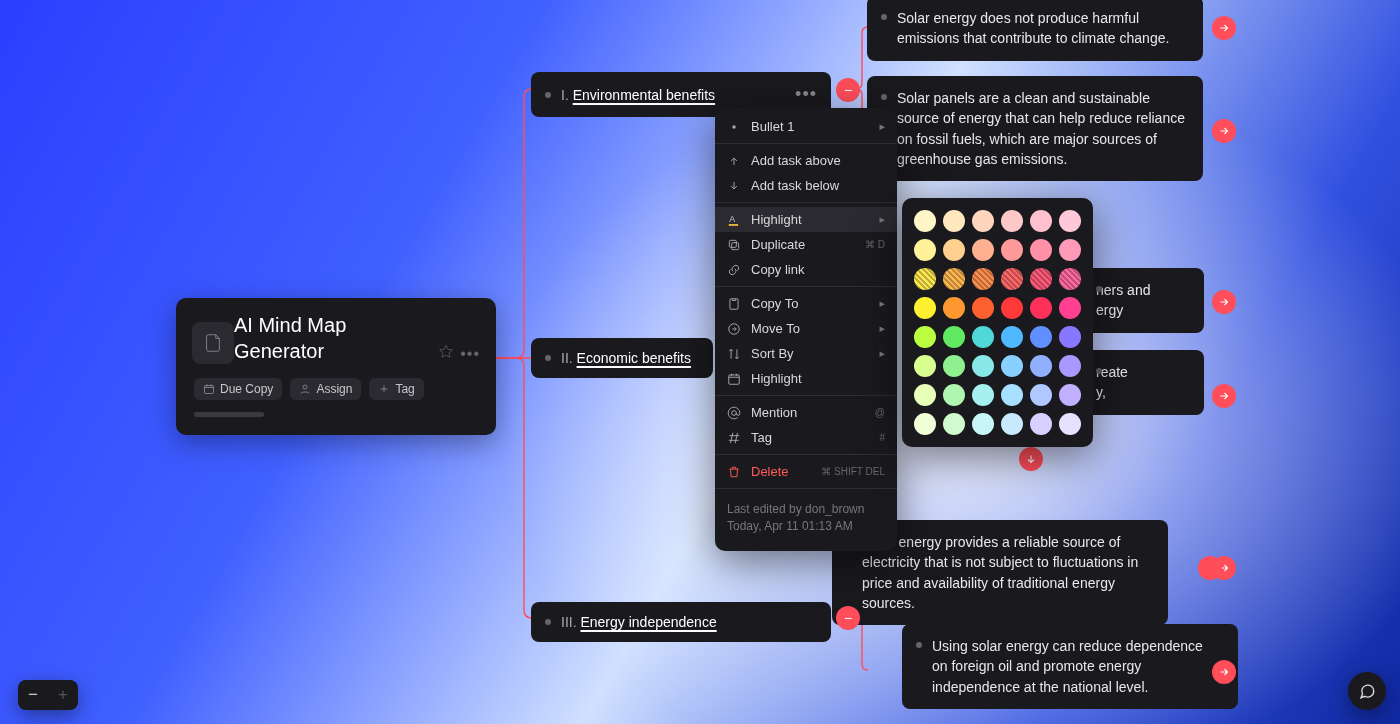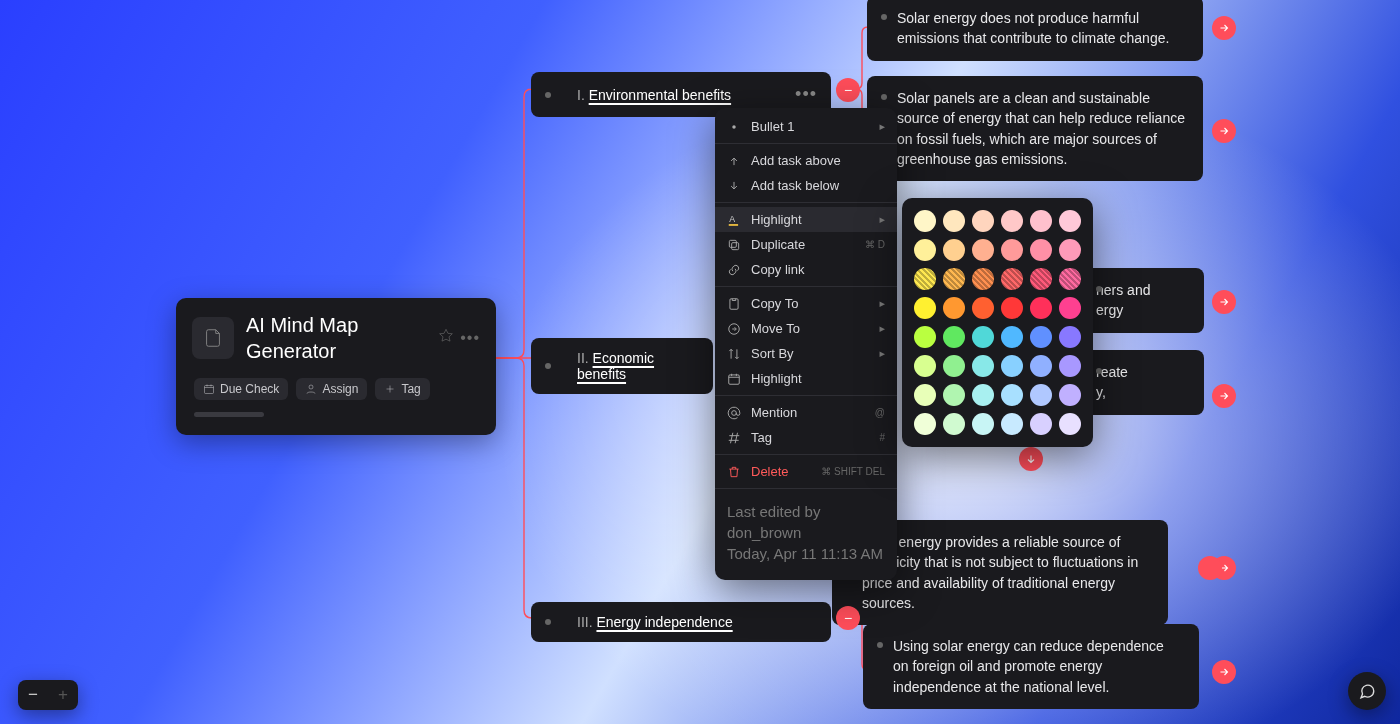--- a/index.html
+++ b/index.html
@@ -22,21 +22,21 @@
 
 .root-card {
   position: absolute;
   left: 176px; top: 298px;
   width: 320px;
   background: #1a1a1e;
   border-radius: 10px;
   padding: 14px 16px 18px 16px;
   box-shadow: 0 8px 28px rgba(0,0,0,.35);
 }
-.root-top { display: flex; align-items: center; gap: 12px; }
+.root-top { display: flex; align-items: flex-end; }
 .root-icon {
   width: 42px; height: 42px;
   background: #2a2a30;
   border-radius: 8px;
   display: flex; align-items: center; justify-content: center;
 }
 .root-icon svg { width: 22px; height: 22px; stroke: #888; fill: none; }
 .root-title { font-size: 20px; font-weight: 500; line-height: 1.3; flex: 1; }
 .root-actions-top { display: flex; align-items: center; gap: 6px; color: #666; }
 .root-actions-top svg { width: 16px; height: 16px; }
@@ -57,21 +57,21 @@
   background: #3a3a40; border-radius: 3px;
 }
 
 
 .branch {
   position: absolute;
   width: 300px;
   background: #1a1a1e;
   border-radius: 8px;
   padding: 12px 14px;
-  display: flex; align-items: center; gap: 26px;
+  display: flex; align-items: center; gap: 10px;
 }
 .branch-dot { width: 6px; height: 6px; border-radius: 50%; background: #666; flex-shrink: 0; }
 .branch-label { font-size: 14px; font-weight: 500; }
 .branch-label span.num { color: #aaa; }
 .branch-label span.txt { text-decoration: underline; text-decoration-thickness: 2px; text-underline-offset: 3px; }
 .branch-more { margin-left: auto; color: #888; font-size: 18px; letter-spacing: 1px; cursor: pointer; }
 .branch.top { left: 531px; top: 72px; }
 .branch.mid { left: 531px; top: 338px; width: 182px; padding: 12px 14px; }
 .branch.bot { left: 531px; top: 602px; }
 .und-purple { text-decoration-color: #8a6aff; }
@@ -130,21 +130,21 @@
 }
 .ctx-item:hover, .ctx-item.hover { background: #2a2a30; }
 .ctx-item svg { width: 14px; height: 14px; stroke: #aaa; fill: none; stroke-width: 1.6; flex-shrink: 0; }
 .ctx-item .label { flex: 1; }
 .ctx-item .chev { color: #777; font-size: 11px; }
 .ctx-item .shortcut { color: #666; font-size: 10px; }
 .ctx-item.danger { color: #ff5a5a; }
 .ctx-item.danger svg { stroke: #ff5a5a; }
 .ctx-sep { height: 1px; background: #2e2e34; margin: 4px 0; }
 .ctx-item.highlight-item svg.underline-ico { stroke: none; }
-.ctx-footer { padding: 8px 12px 10px; color: #777; font-size: 15px; line-height: 1.4; }
+.ctx-footer { padding: 8px 12px 10px; color: #777; font-size: 12px; line-height: 1.4; }
 
 
 .picker {
   position: absolute;
   left: 902px; top: 198px;
   background: #1a1a1e;
   border-radius: 10px;
   box-shadow: 0 10px 40px rgba(0,0,0,.5);
   padding: 12px;
   display: grid;
@@ -221,21 +221,21 @@
           </svg></span>
       <span style="letter-spacing:1px;font-size:16px">•••</span>
     </div>
   </div>
   <div class="root-chips">
     <div class="chip">
       <svg viewBox="0 0 24 24">
           <rect x="3" y="5" width="18" height="16" rx="2"></rect>
           <path d="M3 9h18M8 3v4M16 3v4"></path>
         </svg>
-      <span>Due Check</span>
+      <span>Due Copy</span>
     </div>
     <div class="chip">
       <svg viewBox="0 0 24 24">
           <circle cx="12" cy="8" r="4"></circle>
           <path d="M4 21c0-4 16-4 16 0"></path>
         </svg>
       <span>Assign</span>
     </div>
     <div class="chip">
       <svg viewBox="0 0 24 24">
@@ -274,21 +274,21 @@
 <div class="leaf" style="left:867px; top:76px">Solar panels are a clean and sustainable source of energy that can help reduce reliance on fossil fuels, which are major sources of greenhouse gas emissions.</div>
 <div class="leaf" style="left:1082px; top:268px; width:122px; padding-left:14px">
   <span style="display:block">ners and</span>
   <span style="display:block">ergy</span>
 </div>
 <div class="leaf" style="left:1082px; top:350px; width:122px; padding-left:14px">
   <span style="display:block">reate</span>
   <span style="display:block">y,</span>
 </div>
 <div class="leaf" style="left:832px; top:520px">Solar energy provides a reliable source of electricity that is not subject to fluctuations in price and availability of traditional energy sources.</div>
-<div class="leaf" style="left:863px; top:624px">Using solar energy can reduce dependence on foreign oil and promote energy independence at the national level.</div>
+<div class="leaf" style="left:902px; top:624px">Using solar energy can reduce dependence on foreign oil and promote energy independence at the national level.</div>
 
 <div class="badge minus" style="left:836px; top:78px">−</div>
 <div class="badge minus" style="left:836px; top:606px">−</div>
 <div class="badge arrow" style="left:1212px; top:16px">
     <svg viewBox="0 0 24 24">
       <path d="M5 12h14M13 6l6 6-6 6"></path>
     </svg>
   </div>
 <div class="badge arrow" style="left:1212px; top:119px">
     <svg viewBox="0 0 24 24">
@@ -417,21 +417,21 @@
   <div class="ctx-item danger">
     <svg viewBox="0 0 24 24">
         <path d="M4 7h16M9 7V4h6v3M6 7l1 13h10l1-13"></path>
       </svg>
     <span class="label">Delete</span>
     <span class="shortcut">⌘ SHIFT DEL</span>
   </div>
   <div class="ctx-sep"></div>
   <div class="ctx-footer">
     <div>Last edited by don_brown</div>
-    <div>Today, Apr 11 11:13 AM</div>
+    <div>Today, Apr 11 01:13 AM</div>
   </div>
 </div>
 
 <div class="picker" id="picker">
     <div class="swatch" style="background-color: rgb(255, 246, 200);"></div>
     <div class="swatch" style="background-color: rgb(255, 231, 190);"></div>
     <div class="swatch" style="background-color: rgb(255, 213, 190);"></div>
     <div class="swatch" style="background-color: rgb(255, 200, 200);"></div>
     <div class="swatch" style="background-color: rgb(255, 192, 205);"></div>
     <div class="swatch" style="background-color: rgb(255, 200, 216);"></div>

